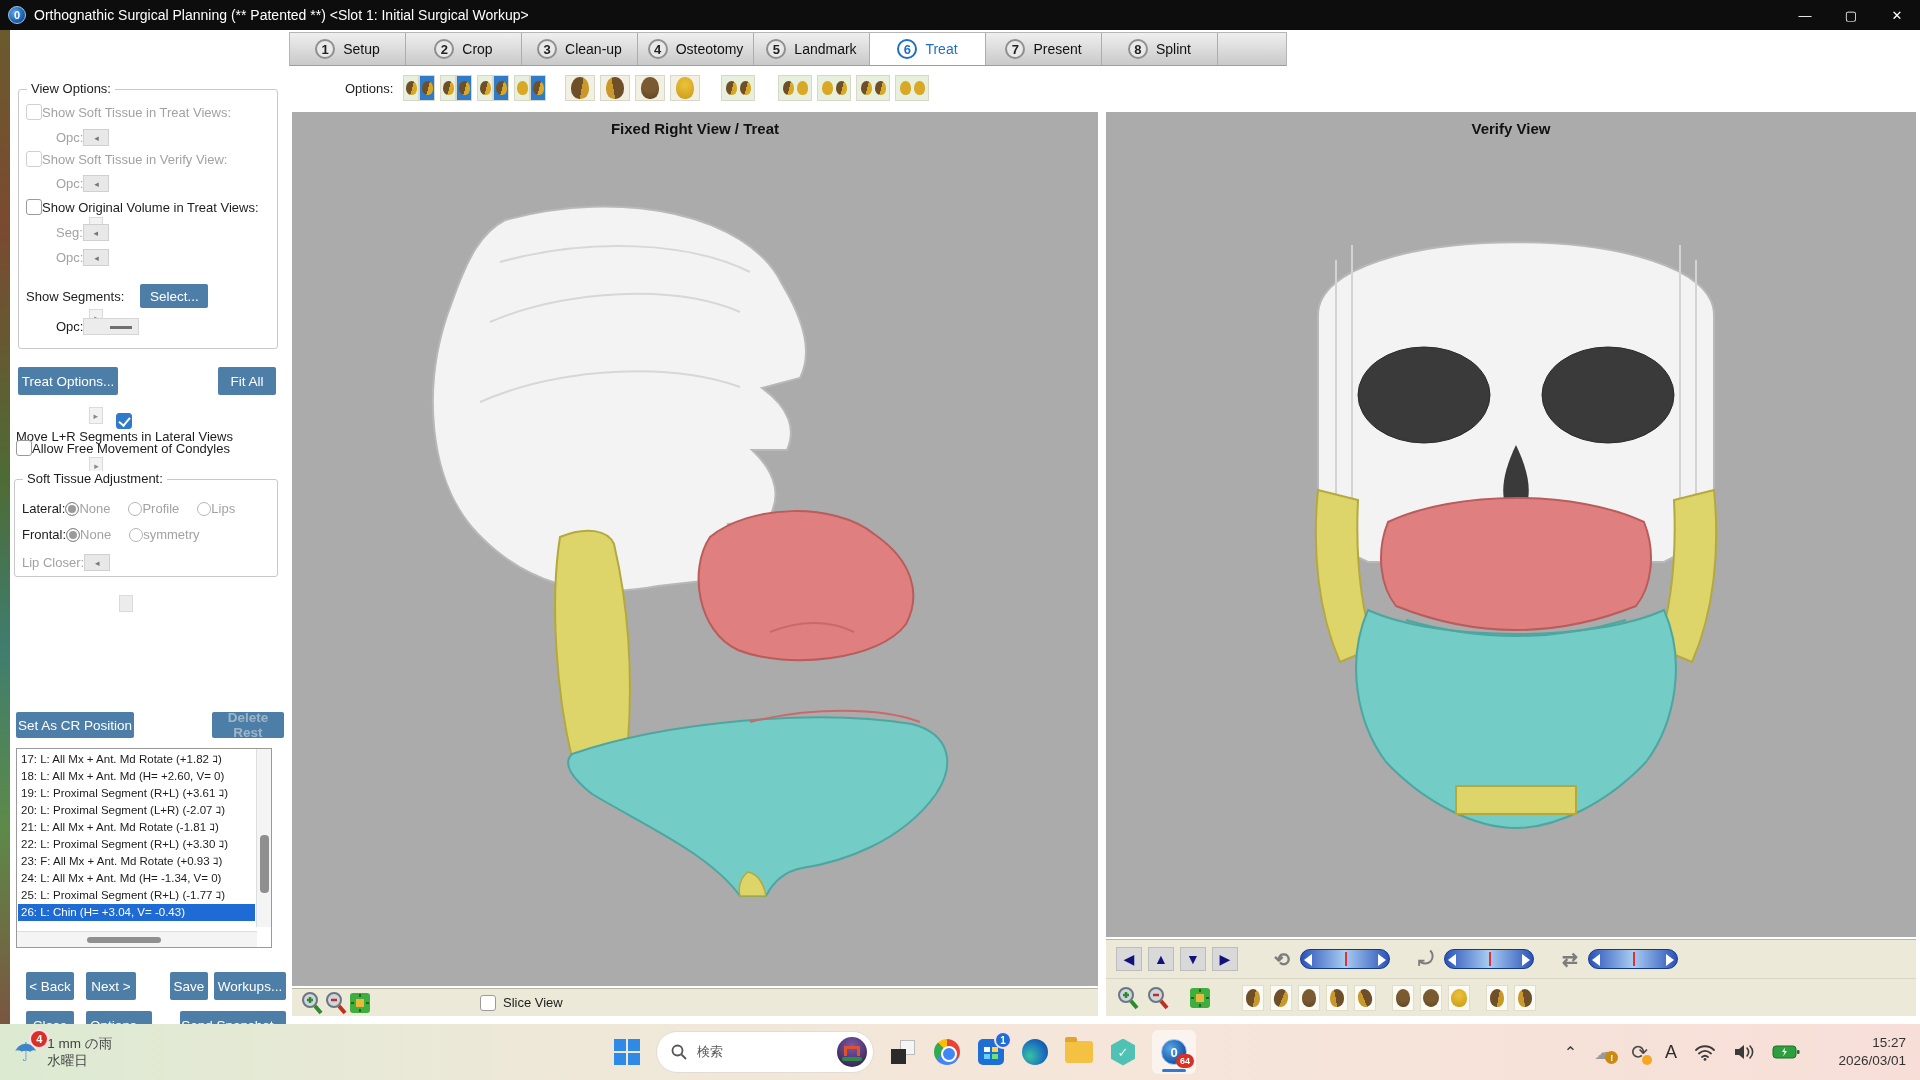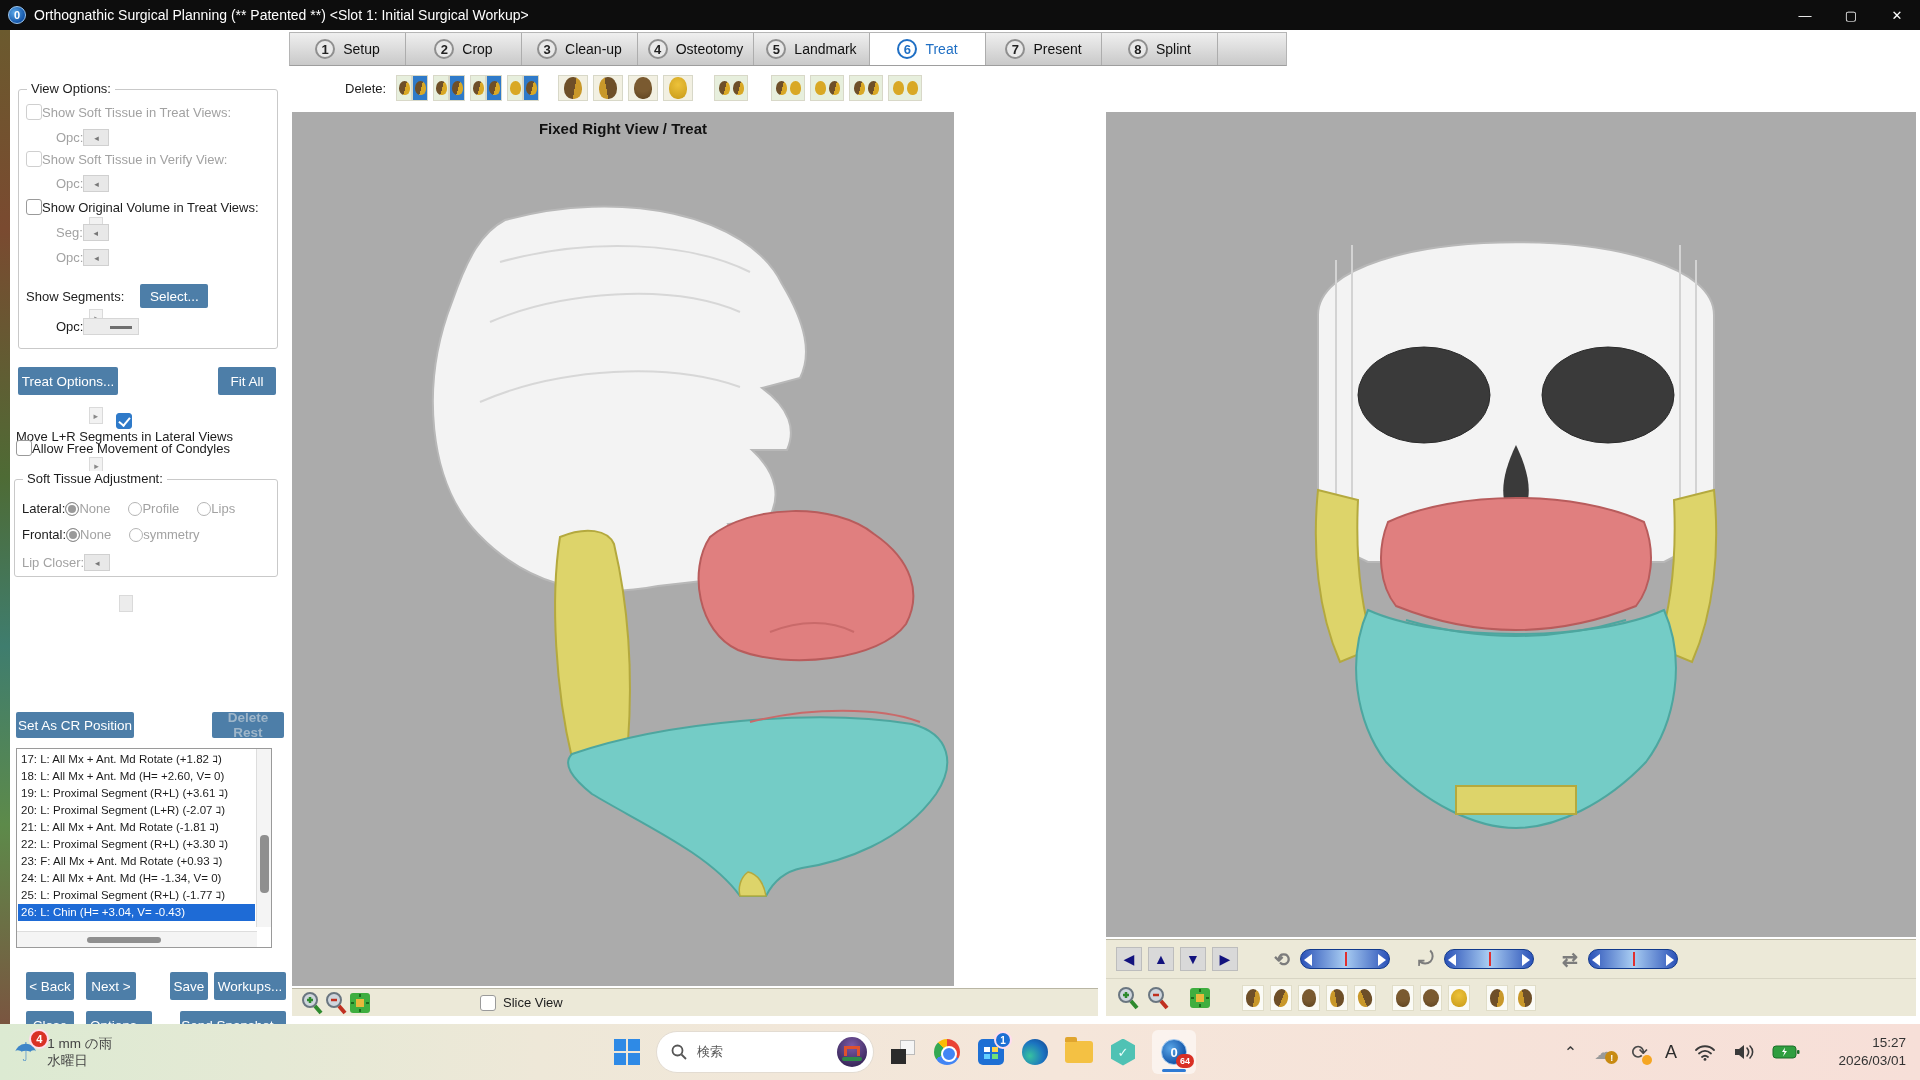--- a/index.html
+++ b/index.html
@@ -78,21 +78,21 @@
   .big-head { width:18px; height:22px; border-radius:50% 48% 44% 46%;
               background:linear-gradient(100deg,#6e4f28 58%,#c9982a 58%); }
   .big-head.flip { transform:scaleX(-1); }
   .big-head.front { background:radial-gradient(circle at 50% 30%, #7a5a30 45%, #5d421f 100%); }
   .big-head.gold { background:radial-gradient(circle at 50% 35%, #edc23a, #c89a18); }
 
   
   .viewport { position:absolute; left:289px; top:110px; width:1631px; height:906px; background:#fff; }
   .panel { position:absolute; top:2px; background:#ababab; }
   .panel-title { position:absolute; top:8px; width:100%; text-align:center; font-size:15px; font-weight:bold; color:#111; }
-  .pleft { left:3px; width:662px; height:874px;text-decoration:underline; }
+  .pleft { left:3px; width:806px; height:874px;text-decoration:underline; }
   .pright { left:817px; width:810px; height:825px; }
   .bottomstrip { position:absolute; background:#ece9d8; border-top:1px solid #b9b6a4; display:flex; align-items:center; }
   .strip-left { left:3px; top:878px; width:806px; height:28px; }
   .strip-right { left:817px; top:829px; width:810px; height:77px; flex-direction:column; align-items:stretch; }
   .toolrow { height:38px; display:flex; align-items:center; padding-left:10px; gap:6px; }
   .tri-btn { width:26px; height:24px; background:#d9d9d9; border:1px solid #bdbdbd; display:flex; align-items:center;
              justify-content:center; color:#12127e; font-size:14px; }
   .rot-ico { width:24px; height:24px; display:flex; align-items:center; justify-content:center; color:#7c7c7c;
              font-size:19px; font-weight:bold; }
   .pill { width:90px; height:20px; border-radius:10px; position:relative; border:1px solid #123a8c;
@@ -326,21 +326,21 @@
         <span>Present</span>
       </div>
     <div class="tab">
         <span class="num">8</span>
         <span>Splint</span>
       </div>
     <div class="tabfill"></div>
   </div>
 
   <div class="layoutrow">
-    <span class="layout-label">Delete:</span>
+    <span class="layout-label">Options:</span>
     <span class="lic">
         <span class="tile" style="width:16px;">
           <span class="mini-head"></span>
         </span>
         <span class="tile blue" style="width:16px;">
           <span class="mini-head"></span>
         </span>
       </span>
     <span class="lic">
         <span class="tile" style="width:16px;">
@@ -427,20 +427,21 @@
         <path d="M80,120 C150,90 260,80 330,110 M70,200 C150,165 260,160 330,185 M90,60 C180,35 280,40 340,70" fill="none" stroke="#d7d7d7" stroke-width="2"></path>
         <path d="M150,335 C176,324 198,328 204,342 C218,402 223,470 218,540 L162,556 C146,490 140,398 150,335 Z" fill="#ddd46a" stroke="#b4a93e" stroke-width="2"></path>
         <path d="M300,335 C340,302 424,300 464,332 C502,358 512,392 496,422 C470,458 378,468 328,448 C288,430 278,368 300,335 Z" fill="#e07f7f" stroke="#b85c5c" stroke-width="2"></path>
         <path d="M162,552 C255,520 405,506 502,522 C540,532 546,562 526,592 C492,640 432,660 392,666 C372,670 362,682 356,694 L330,694 C300,652 232,622 182,592 C162,576 152,562 162,552 Z" fill="#74ccc6" stroke="#4da69f" stroke-width="2"></path>
         <path d="M330,694 L356,694 C354,682 348,672 338,670 C330,676 328,686 330,694 Z" fill="#ddd46a" stroke="#b4a93e" stroke-width="1.5"></path>
         <path d="M360,430 C390,418 420,418 444,430 M340,520 C400,505 470,505 510,520" fill="none" stroke="#c96a6a" stroke-width="2"></path>
       </svg>
     </div>
 
     <div class="panel pright">
+      <div class="panel-title">Verify View</div>
       <svg width="520" height="660" viewBox="0 0 520 660" style="position:absolute; left:150px; top:78px;">
         <path d="M62,125 C62,28 458,28 458,125 L458,298 C458,340 430,362 408,372 L112,372 C88,362 62,340 62,298 Z" fill="#f3f3f3" stroke="#b8b8b8" stroke-width="2"></path>
         <path d="M80,70 L80,330 M96,55 L96,345 M424,55 L424,345 M440,70 L440,330" stroke="#d3d3d3" stroke-width="2" fill="none"></path>
         <ellipse cx="168" cy="205" rx="66" ry="48" fill="#3a3a3a" stroke="#2a2a2a"></ellipse>
         <ellipse cx="352" cy="205" rx="66" ry="48" fill="#3a3a3a" stroke="#2a2a2a"></ellipse>
         <path d="M260,255 C248,280 244,300 250,318 L270,318 C276,300 272,280 260,255 Z" fill="#3a3a3a"></path>
         <path d="M62,300 C56,360 62,422 84,472 L118,458 C102,408 100,352 102,310 Z" fill="#ddd46a" stroke="#b4a93e" stroke-width="2"></path>
         <path d="M458,300 C464,360 458,422 436,472 L402,458 C418,408 420,352 418,310 Z" fill="#ddd46a" stroke="#b4a93e" stroke-width="2"></path>
         <path d="M132,332 C200,300 320,300 388,332 C400,362 396,396 380,416 C300,448 220,448 140,416 C124,396 120,362 132,332 Z" fill="#e07f7f" stroke="#b85c5c" stroke-width="2"></path>
         <path d="M112,420 C182,452 338,452 408,420 C430,470 420,532 390,572 C350,614 300,638 260,638 C220,638 170,614 130,572 C100,532 90,470 112,420 Z" fill="#74ccc6" stroke="#4da69f" stroke-width="2"></path>

